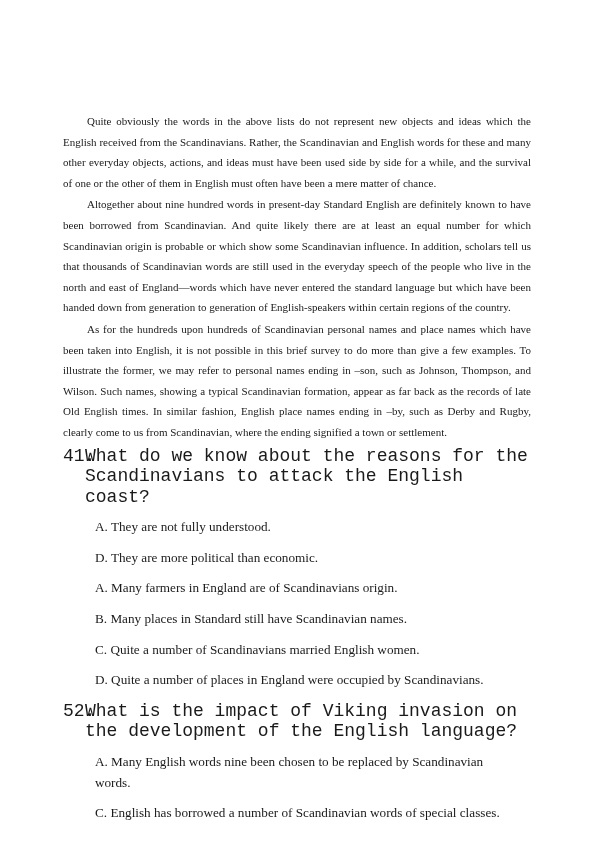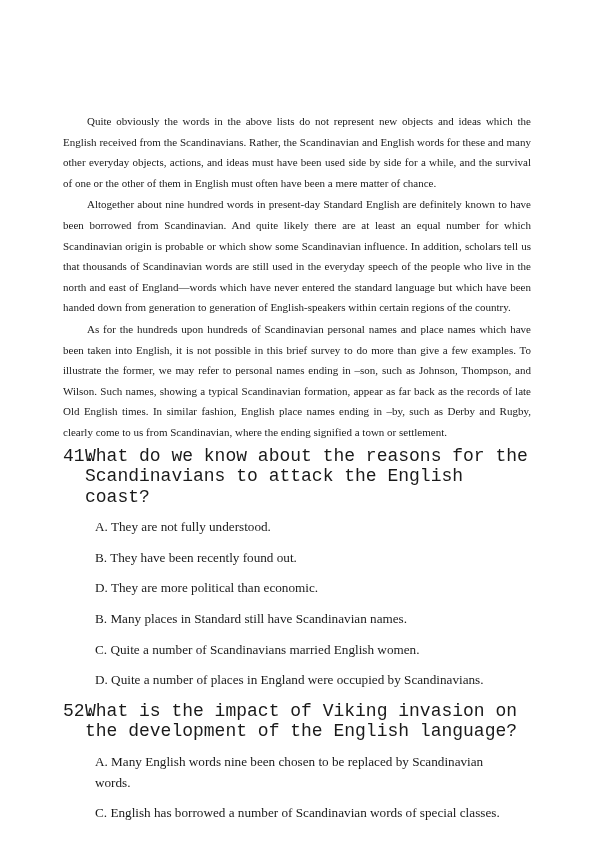--- a/index.html
+++ b/index.html
@@ -26,24 +26,24 @@
   <div class="passage">
     <p class="para">Quite obviously the words in the above lists do not represent new objects and ideas which the English received from the Scandinavians. Rather, the Scandinavian and English words for these and many other everyday objects, actions, and ideas must have been used side by side for a while, and the survival of one or the other of them in English must often have been a mere matter of chance.</p>
     <p class="para">Altogether about nine hundred words in present-day Standard English are definitely known to have been borrowed from Scandinavian. And quite likely there are at least an equal number for which Scandinavian origin is probable or which show some Scandinavian influence. In addition, scholars tell us that thousands of Scandinavian words are still used in the everyday speech of the people who live in the north and east of England—words which have never entered the standard language but which have been handed down from generation to generation of English-speakers within certain regions of the country.</p>
     <p class="para">As for the hundreds upon hundreds of Scandinavian personal names and place names which have been taken into English, it is not possible in this brief survey to do more than give a few examples. To illustrate the former, we may refer to personal names ending in –son, such as Johnson, Thompson, and Wilson. Such names, showing a typical Scandinavian formation, appear as far back as the records of late Old English times. In similar fashion, English place names ending in –by, such as Derby and Rugby, clearly come to us from Scandinavian, where the ending signified a town or settlement.</p>
   </div>
 
   <div class="questions">
     <div class="question">
       <p class="q q-stem"><span class="q-num">41.</span><span>What do we know about the reasons for the Scandinavians to attack the English coast?</span></p>
       <p class="opt">A. They are not fully understood.</p>
-      <p class="opt">B. They have been recently found out.</p>
       <p class="opt">D. They are more political than economic.</p>
     </div>
     <div class="question">
+      <p class="opt">A. Many farmers in England are of Scandinavians origin.</p>
       <p class="opt">B. Many places in Standard still have Scandinavian names.</p>
       <p class="opt">C. Quite a number of Scandinavians married English women.</p>
       <p class="opt">D. Quite a number of places in England were occupied by Scandinavians.</p>
     </div>
     <div class="question">
       <p class="q q-stem"><span class="q-num">52.</span><span>What is the impact of Viking invasion on the development of the English language?</span></p>
       <p class="opt">A. Many English words nine been chosen to be replaced by Scandinavian words.</p>
       <p class="opt">C. English has borrowed a number of Scandinavian words of special classes.</p>
 
     </div>

